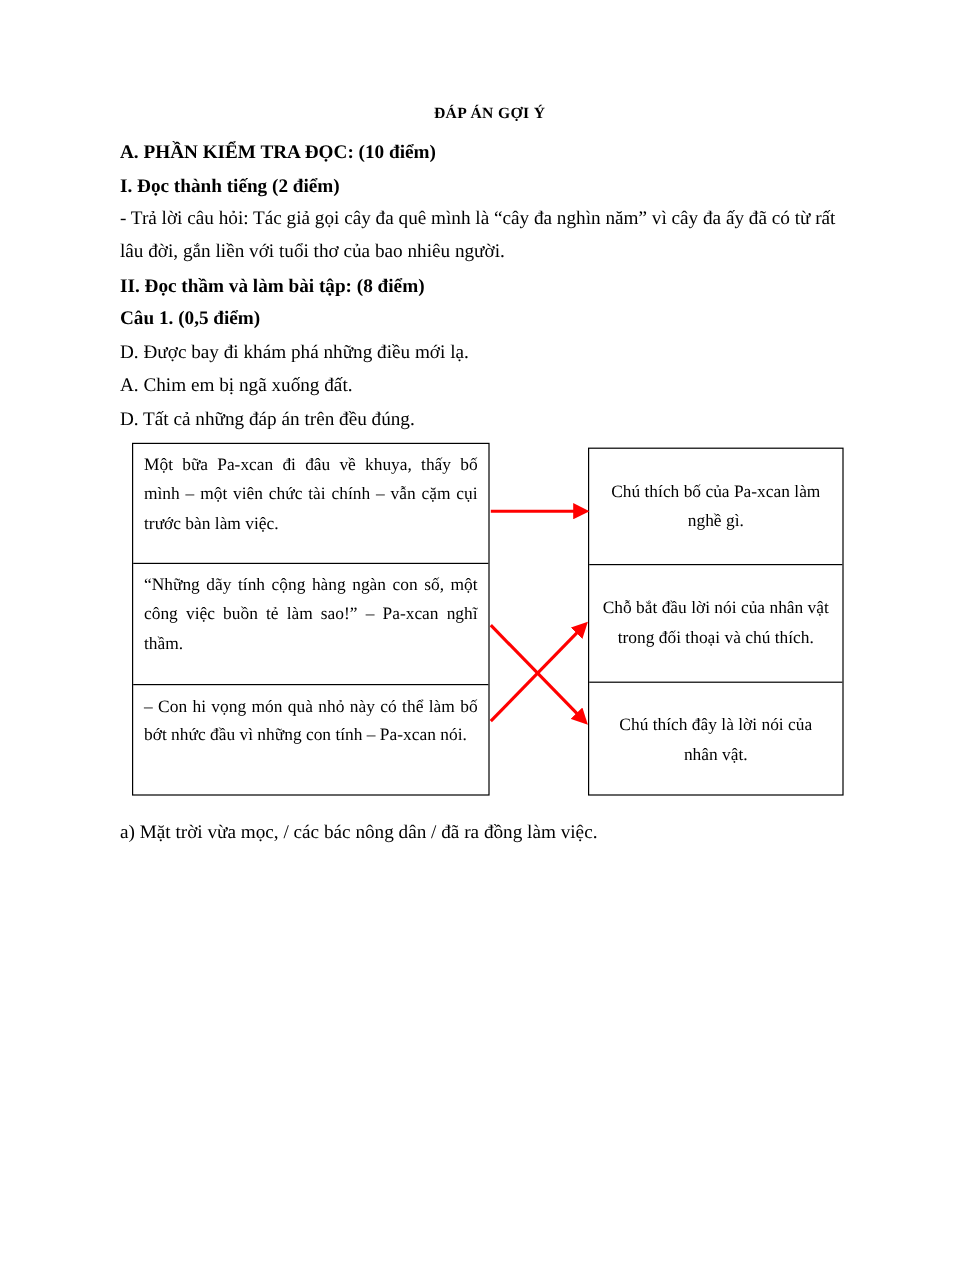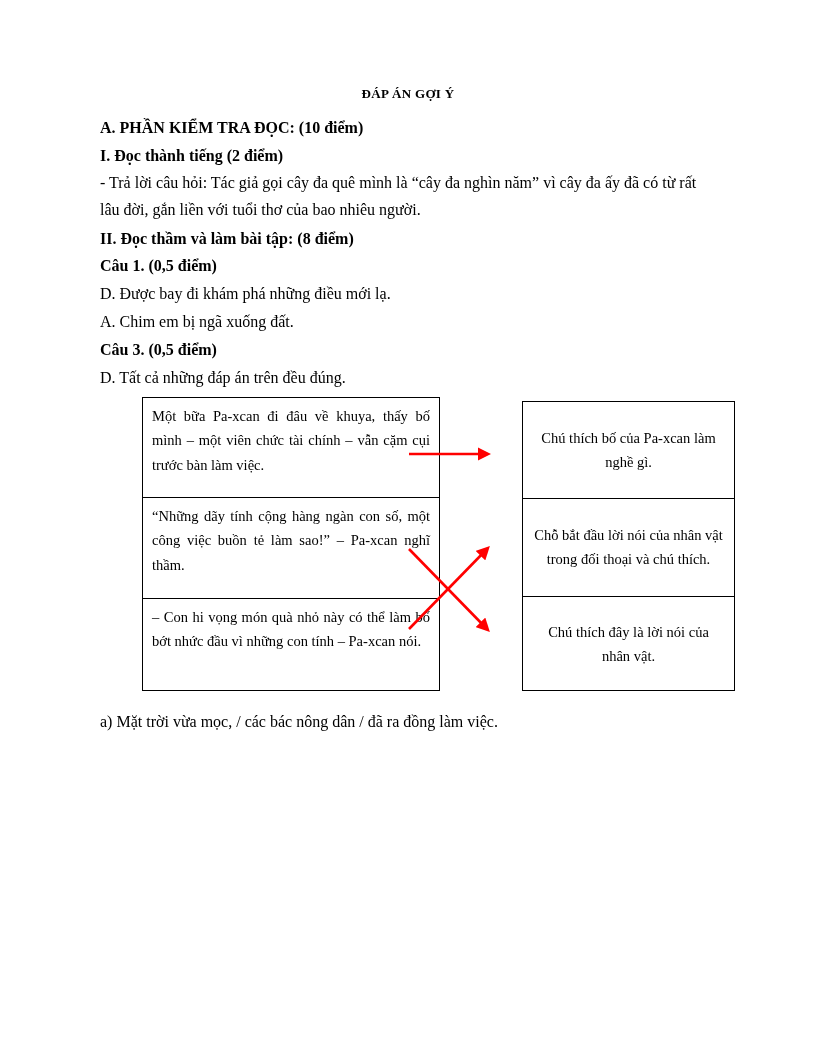--- a/index.html
+++ b/index.html
@@ -20,21 +20,21 @@
     margin:0 0 2px 0;
   }
   .p-body{
     font-size:16px;line-height:1.62;margin:0 0 2px 0;
   }
   .p-body.two-line{line-height:1.66;}
 
   
   .match-wrap{position:relative;height:312px;margin-top:6px;}
 
-  .col{position:absolute;border:1.4px solid #000;box-sizing:border-box;margin-left:32px;}
+  .col{position:absolute;border:1.4px solid #000;box-sizing:border-box;}
   .col-left{left:10px;top:0px;width:298px;height:294px;}
   .col-right{left:390px;top:4px;width:213px;height:290px;}
 
   .cell{box-sizing:border-box;border-bottom:1.4px solid #000;
         padding:6px 9px 5px 9px;font-size:14.5px;line-height:1.68;}
   .cell:last-child{border-bottom:none;}
 
   .col-left .cell{text-align:justify;text-align-last:left;height:100px;}
   .col-left .cell:nth-child(1){height:100px;}
   .col-left .cell:nth-child(2){height:101px;}
@@ -66,21 +66,20 @@
 
     <div class="p-body two-line">- Trả lời câu hỏi: Tác giả gọi cây đa quê mình là “cây đa nghìn năm” vì cây đa ấy đã có từ rất lâu đời, gắn liền với tuổi thơ của bao nhiêu người.</div>
 
     <div class="h-bold">II. Đọc thầm và làm bài tập: (8 điểm)</div>
 
     <div class="h-bold">Câu 1. (0,5 điểm)</div>
     <div class="p-body">D. Được bay đi khám phá những điều mới lạ.</div>
 
     <div class="p-body">A. Chim em bị ngã xuống đất.</div>
 
-    <div class="h-bold">Câu 3. (0,5 điểm)</div>
     <div class="p-body">D. Tất cả những đáp án trên đều đúng.</div>
 
 
     <div class="match-wrap">
 
       <div class="col col-left">
         <div class="cell">Một bữa Pa-xcan đi đâu về khuya, thấy bố mình – một viên chức tài chính – vẫn cặm cụi trước bàn làm việc.</div>
         <div class="cell">“Những dãy tính cộng hàng ngàn con số, một công việc buồn tẻ làm sao!” – Pa-xcan nghĩ thầm.</div>
         <div class="cell">– Con hi vọng món quà nhỏ này có thể làm bố bớt nhức đầu vì những con tính – Pa-xcan nói.</div>
       </div>

